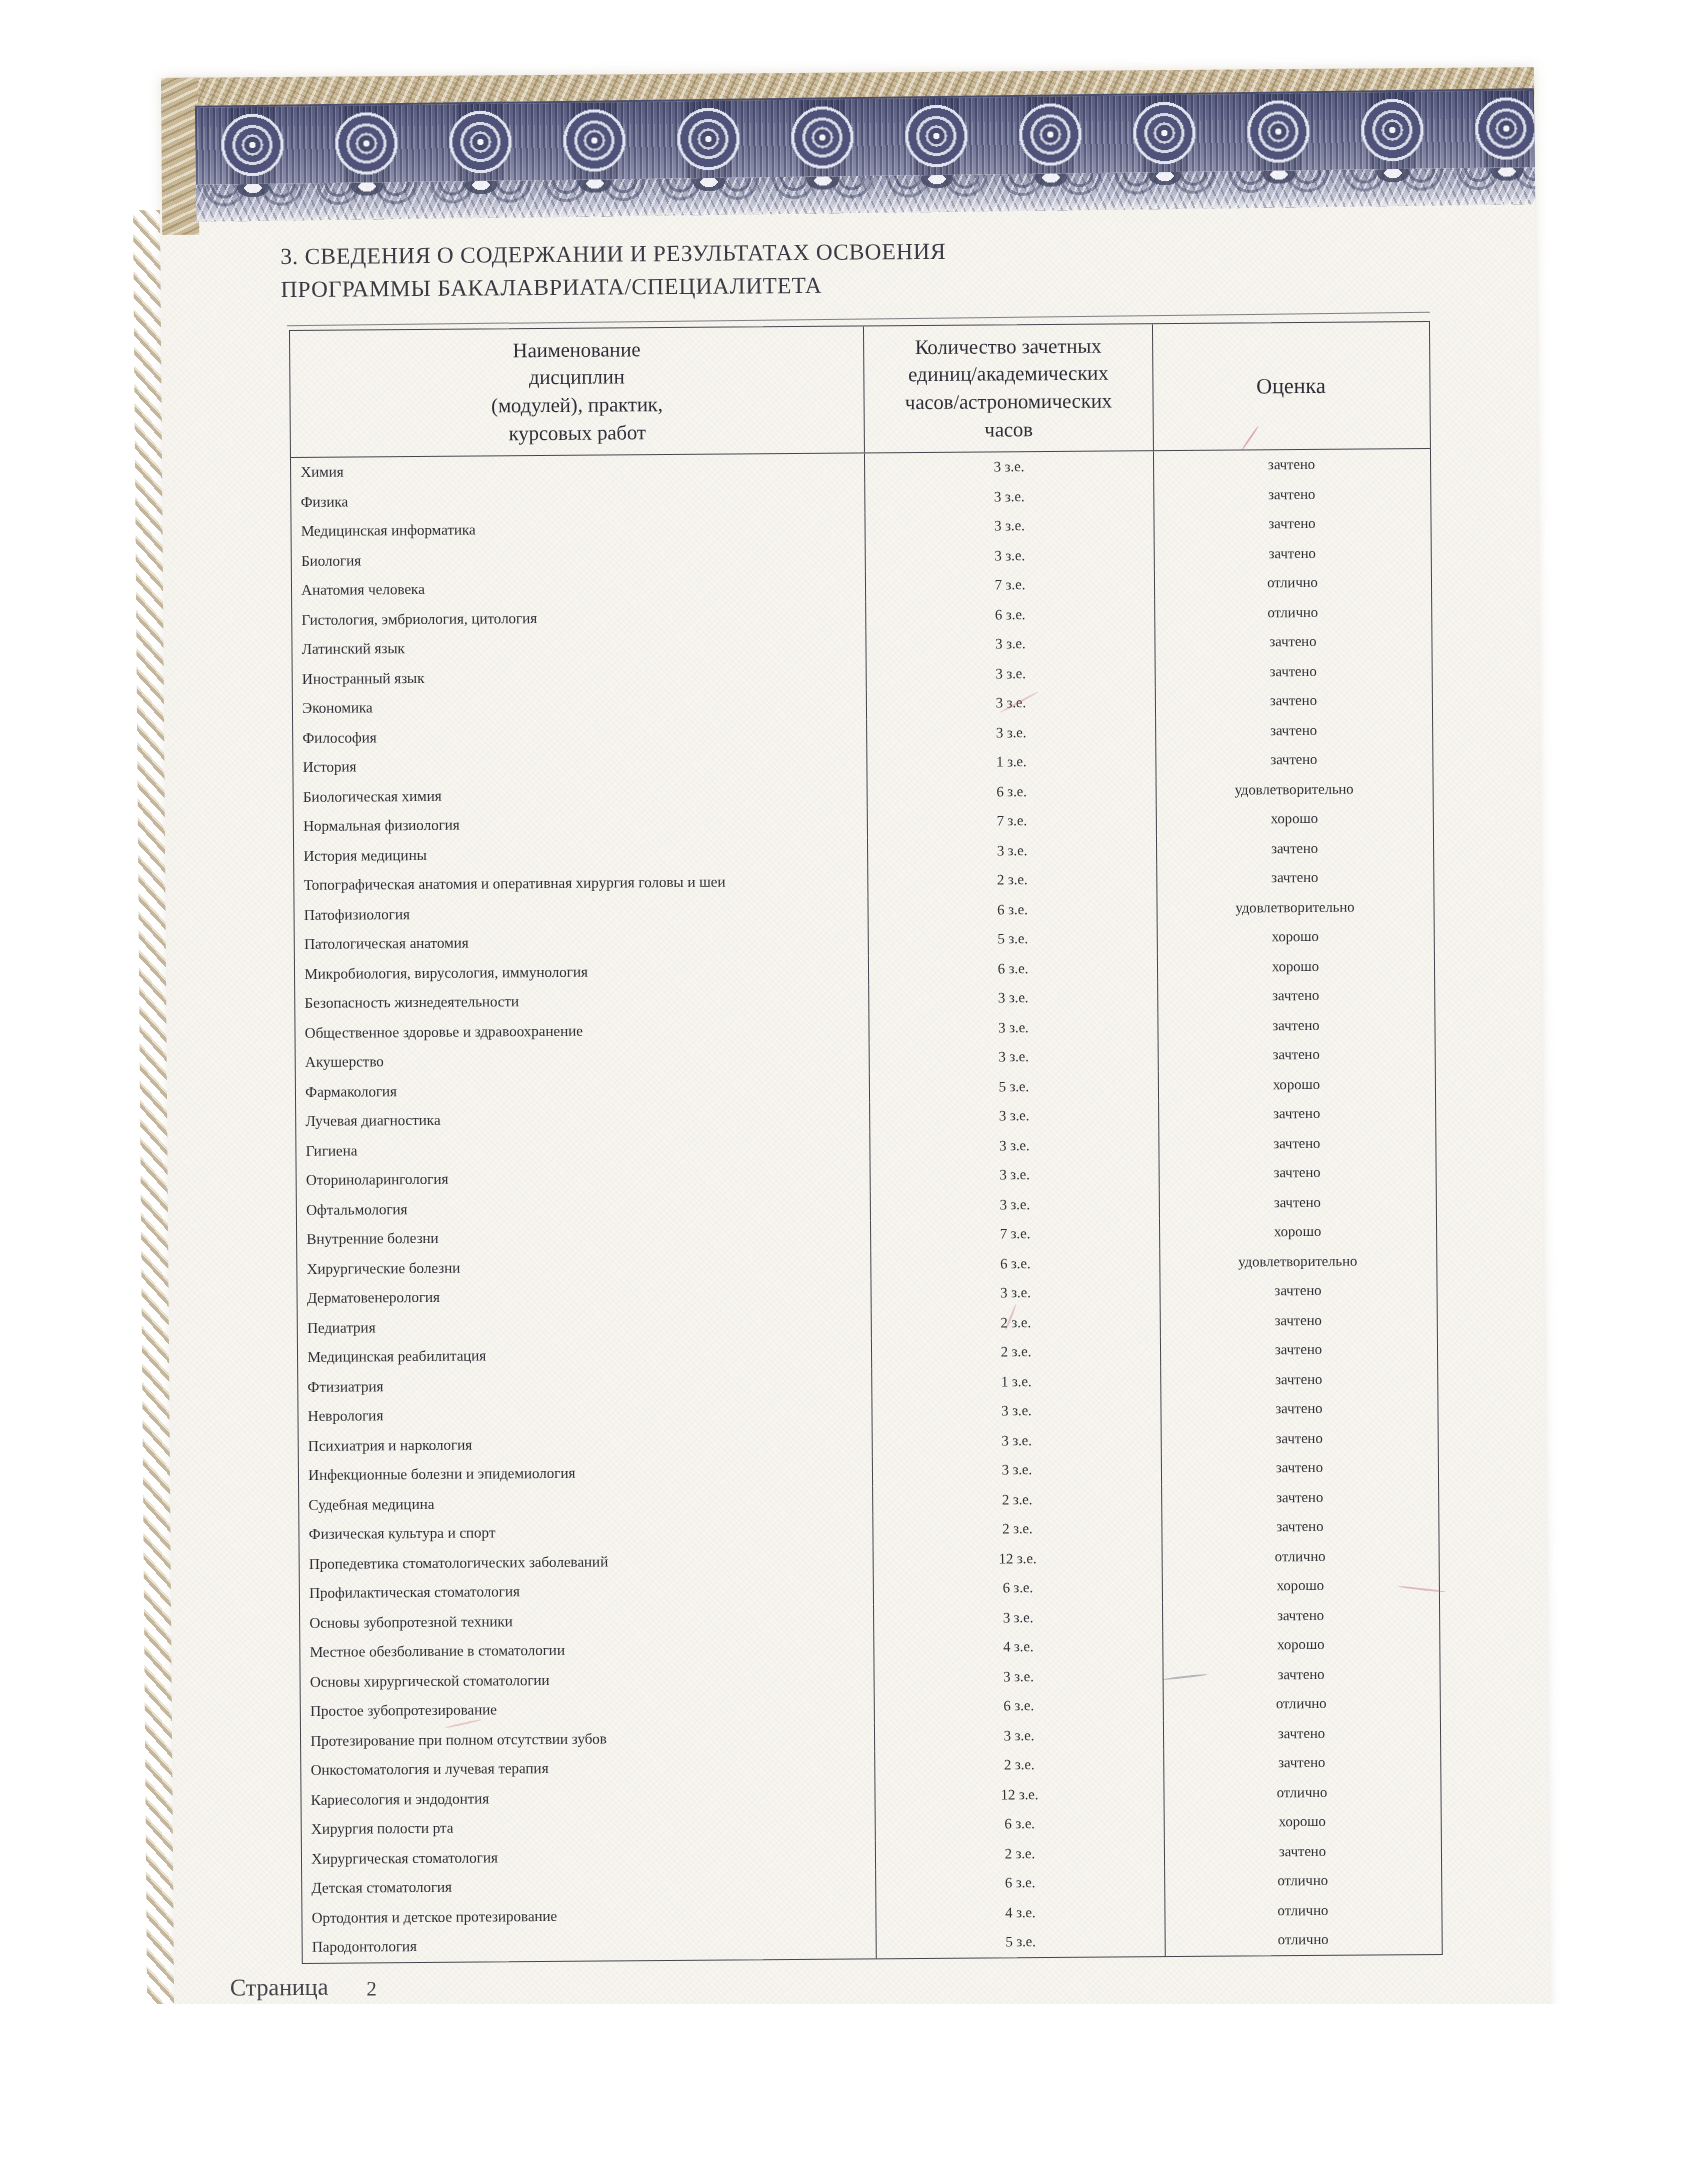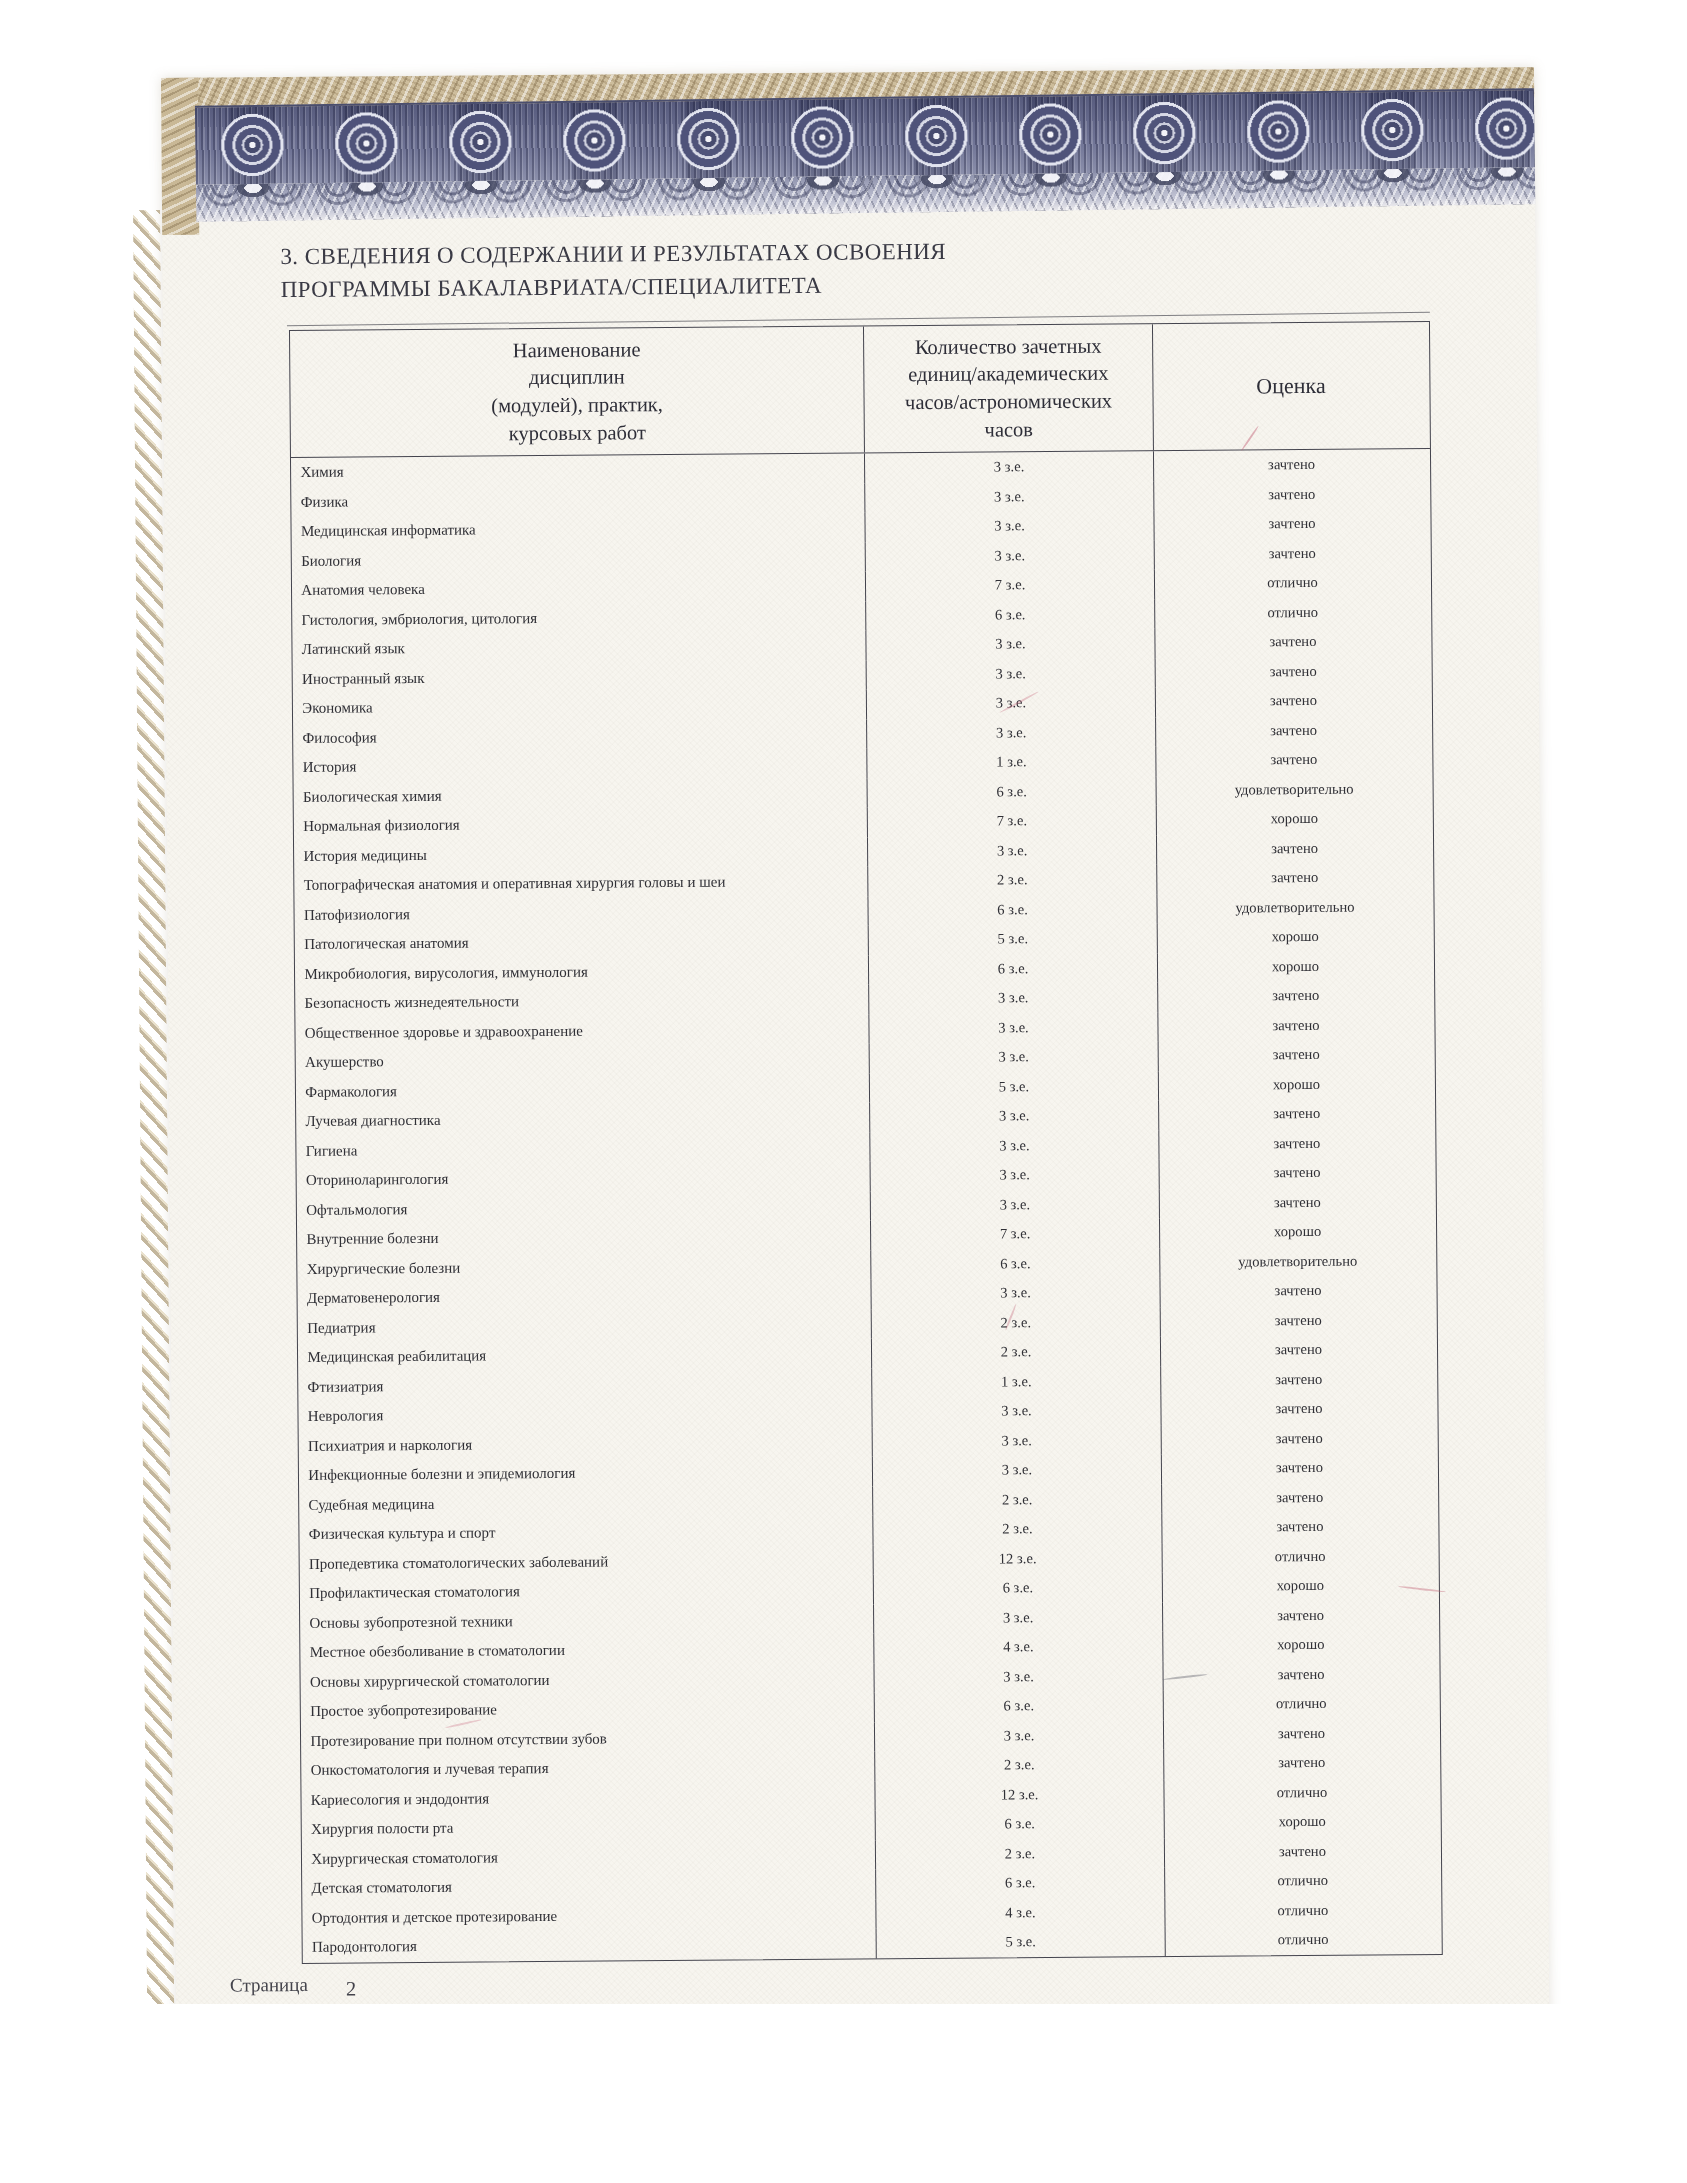--- a/index.html
+++ b/index.html
@@ -90,21 +90,21 @@
   .h2{width:289px;border-left:1.3px solid #44444e;}
   .h3{width:276px;border-left:1.3px solid #44444e;font-size:22px;}
   .body{position:relative;}
   .row{display:flex;height:29.5px;align-items:center;}
   .cell{box-sizing:border-box;}
   .c1{width:573px;padding-left:9.3px;font-size:15px;}
   .c2{width:289px;text-align:center;font-size:14.6px;border-left:1.3px solid #44444e;align-self:stretch;display:flex;align-items:center;justify-content:center;}
   .c3{width:276px;text-align:center;font-size:14.6px;border-left:1.3px solid #44444e;align-self:stretch;display:flex;align-items:center;justify-content:center;}
 
   .footer{position:absolute;left:54px;top:1897px;display:flex;align-items:flex-start;color:#44444c;}
-  .footer .lbl{font-size:19px;}
+  .footer .lbl{font-size:24px;}
   .footer .num{font-size:20.5px;margin-left:38px;margin-top:4px;}
 
   
   .art{position:absolute;border-radius:50%;}
   .a1{left:1071px;top:368px;width:30px;height:2px;background:rgba(193,94,116,.45);transform:rotate(-55deg);}
   .a2{left:831px;top:630px;width:44px;height:2px;background:rgba(200,110,130,.35);transform:rotate(-28deg);}
   .a3{left:839px;top:1232px;width:2px;height:28px;background:rgba(196,100,120,.35);transform:rotate(22deg);}
   .a4{left:1225px;top:1520px;width:48px;height:2px;background:rgba(193,94,116,.4);transform:rotate(7deg);}
   .a5{left:271px;top:1647px;width:37px;height:2px;background:rgba(205,120,140,.35);transform:rotate(-12deg);}
   .a6{left:988px;top:1606px;width:46px;height:2px;background:rgba(120,120,128,.5);transform:rotate(-6deg);}

